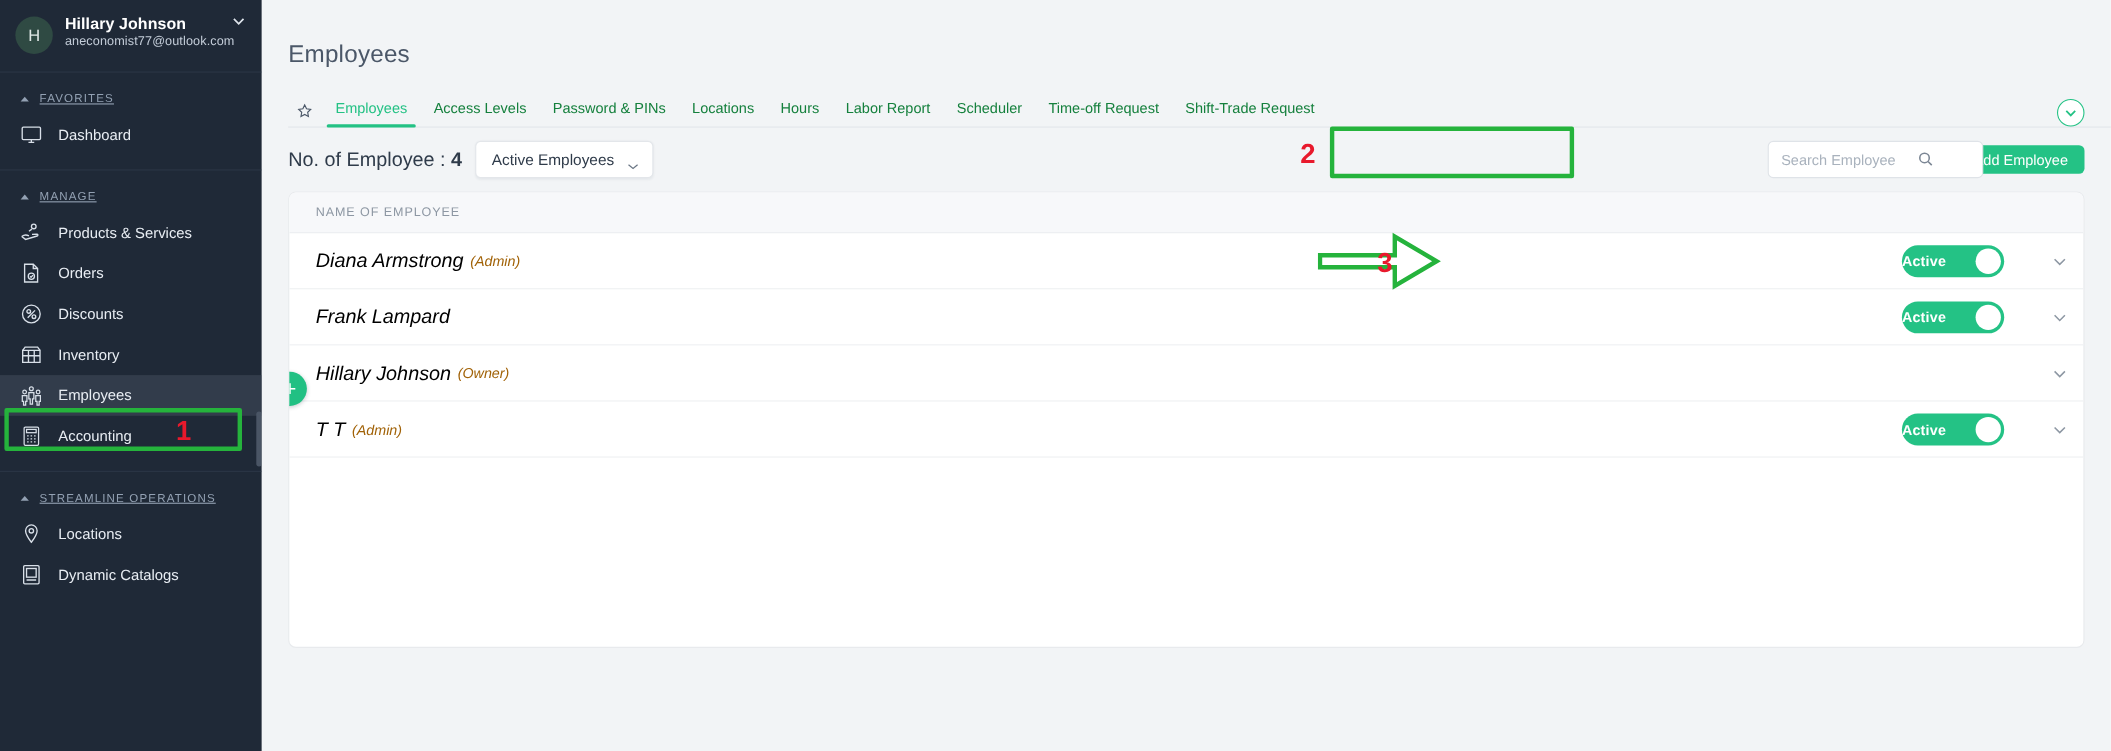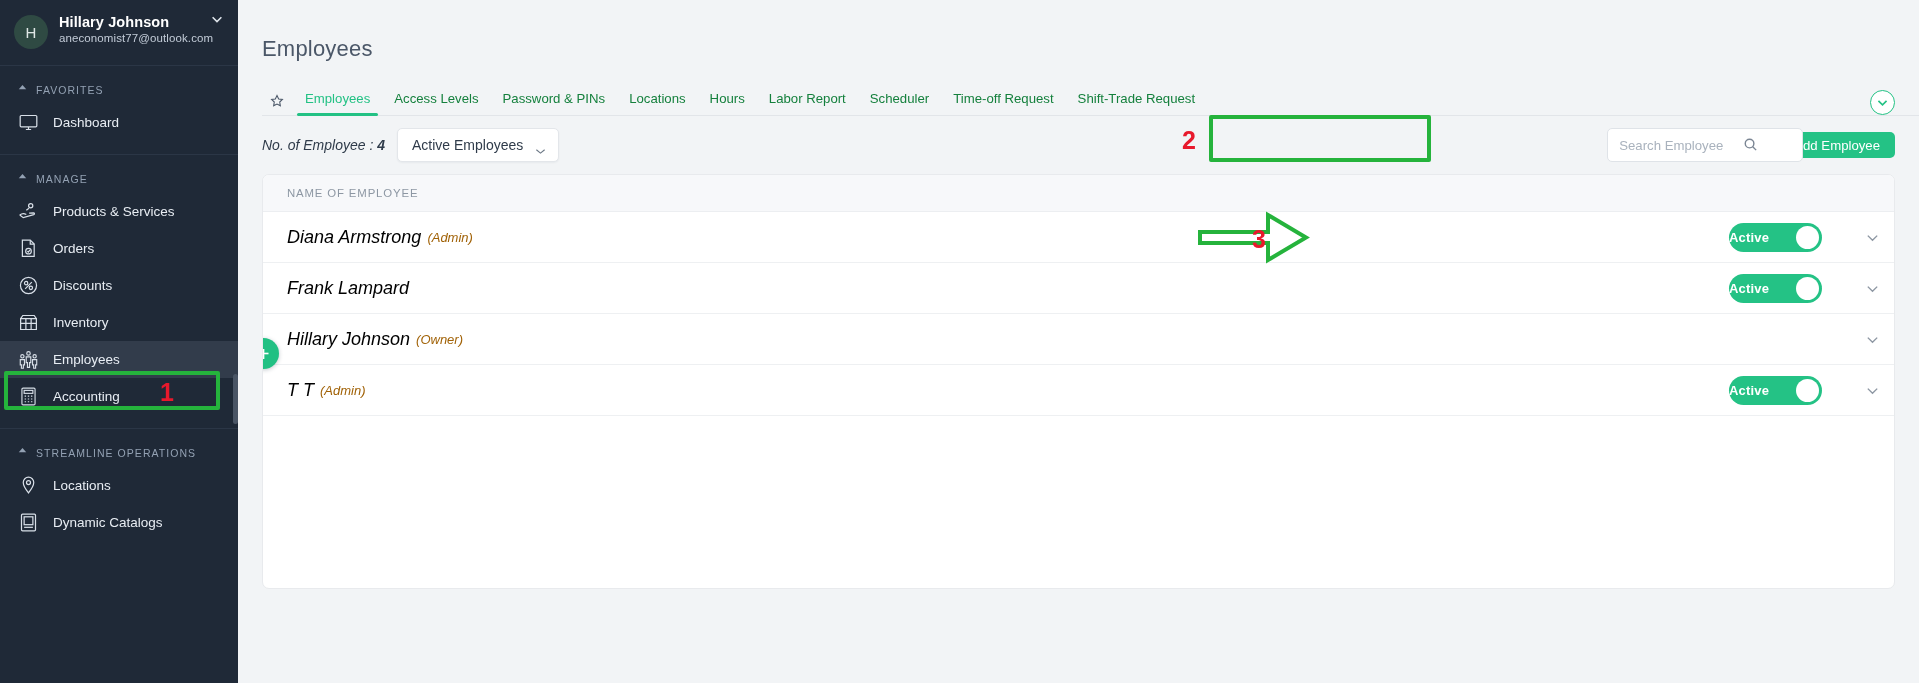--- a/index.html
+++ b/index.html
@@ -32,23 +32,23 @@
   .user-name { font-size: 14.5px; font-weight: bold; color: #ffffff; letter-spacing: .1px; }
   .user-email { font-size: 11.5px; color: #c3ccd8; letter-spacing: .1px; }
   .user-caret {
     position: absolute; right: 14px; top: 12px;
     width: 14px; height: 14px; color: #dfe5ec;
   }
   .user-caret svg { width: 14px; height: 14px; display: block; }
 
   .nav-section { padding-top: 14px; }
   .section-label {
-    display: flex; gap: 9px;
+    display: flex; align-items: center; gap: 9px;
     padding: 4px 0 8px 18px;
-    font-size: 10.5px; letter-spacing: 1.05px; color: #93a1b3;
+    font-size: 10.5px; letter-spacing: 1.05px; color: #93a1b3; text-decoration: underline;
   }
   .section-caret { width: 9px; height: 6px; display: block; }
   .nav-item {
     display: flex; align-items: center; gap: 14px;
     height: 37px; padding-left: 18px; position: relative;
     font-size: 13.5px; color: #e8edf3; cursor: pointer; text-align: right;
   }
   .nav-item.active { background: #323c4b; }
   .nav-ico { width: 21px; height: 21px; flex: 0 0 21px; display: block; color: #d8dfe8; }
   .nav-ico svg { width: 21px; height: 21px; display: block; }
@@ -81,21 +81,21 @@
   .tab.active { color: #23c184; }
   .tab.active:after {
     content: ""; position: absolute; left: 4px; right: 4px; bottom: -1px;
     height: 3px; background: #23c184; border-radius: 2px;
   }
 
   .filterbar {
     display: flex; align-items: center;
     margin: 0 24px; height: 58px; position: relative;
   }
-  .emp-count { font-size: 14px; color: #2f3b4a; white-space: nowrap; font-style: italic; }
+  .emp-count { font-size: 18px; color: #2f3b4a; white-space: nowrap; }
   .emp-count b { font-weight: bold; }
   .select-box {
     display: flex; align-items: center; gap: 12px;
     height: 34px; margin-left: 12px; padding: 0 12px 0 14px;
     background: #ffffff; border: 1px solid #e3e6ea; border-radius: 5px;
     font-size: 14px; color: #2f3b4a; cursor: pointer;
     box-shadow: 0 1px 2px rgba(20,30,50,.05);
   }
   .select-caret { width: 11px; height: 7px; display: block; color: #6b7785; }
   .toolbar-right {

